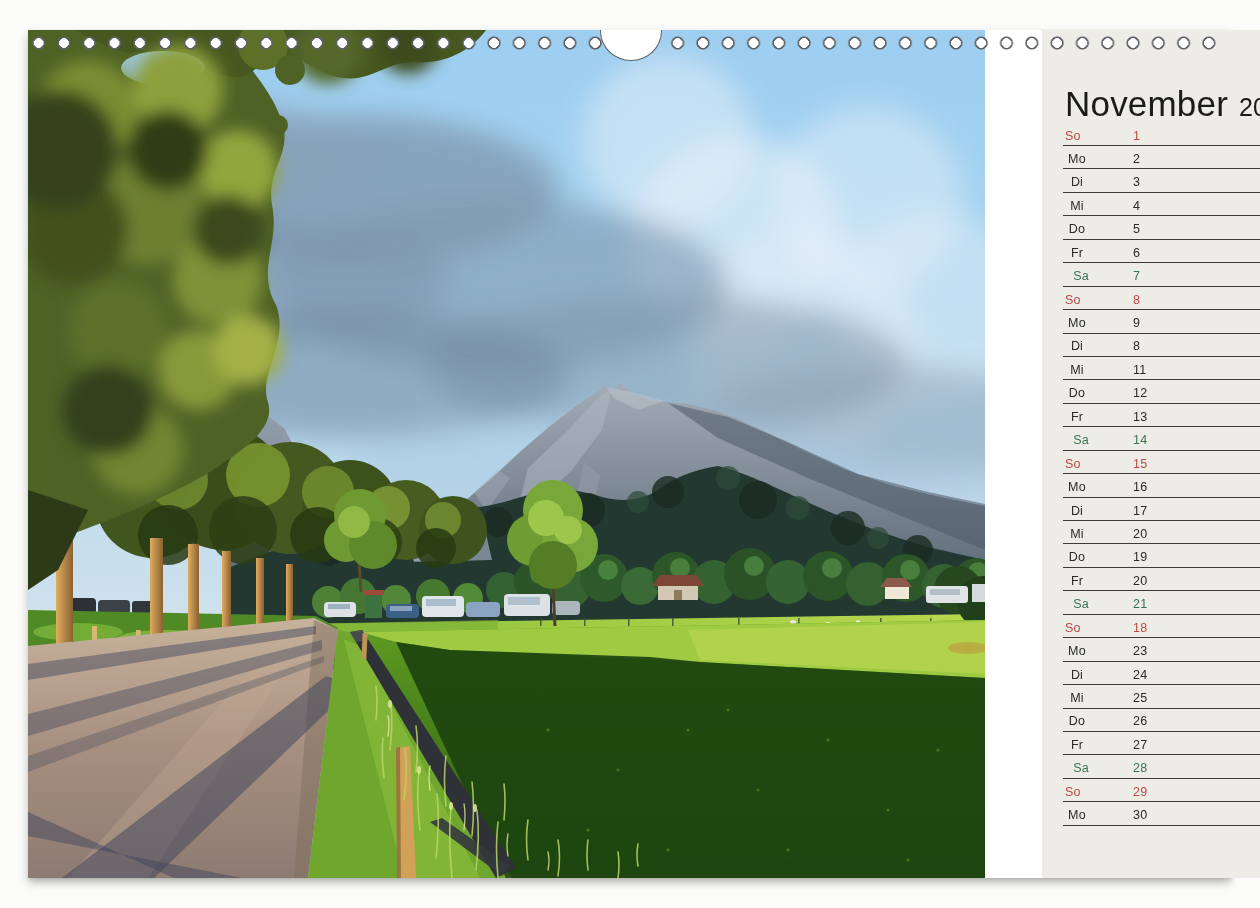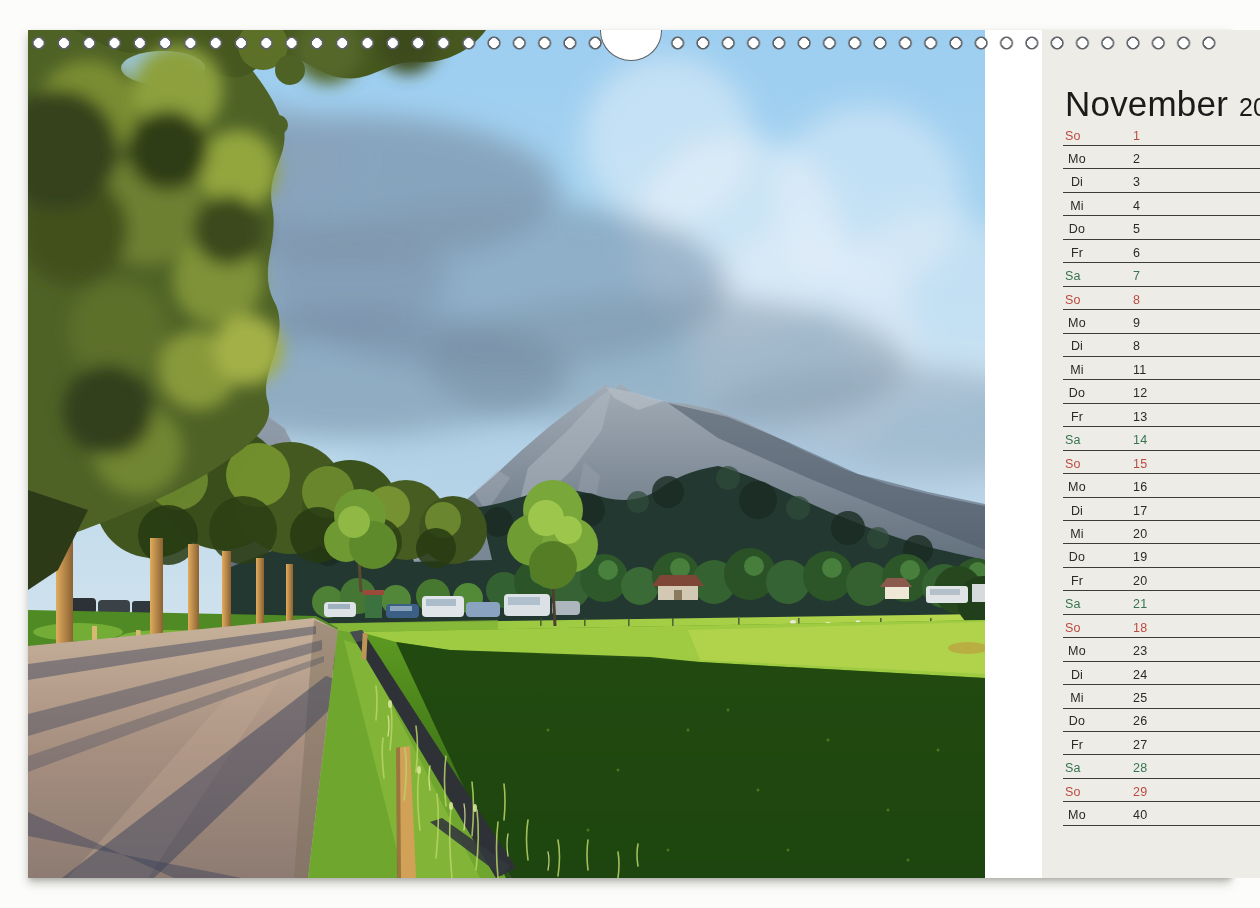--- a/index.html
+++ b/index.html
@@ -20,21 +20,21 @@
     border-bottom-left-radius:31px 30px;border-bottom-right-radius:31px 30px;}
   
   .title{position:absolute;left:23px;top:54px;display:flex;align-items:baseline;color:var(--title);}
   .title .month{font-size:35px;letter-spacing:.2px;}
   .title .year{font-size:25px;margin-left:11px;}
   .day-list{position:absolute;left:21px;top:92.6px;width:197px;}
   .day-row{height:23.45px;box-sizing:border-box;border-bottom:1.4px solid var(--line);
     display:flex;align-items:flex-end;padding:0 0 2.5px 2px;font-size:12.5px;letter-spacing:.2px;gap:44px;}
   .day-row .abbr{display:inline-block;width:24px;}
   .day-row.wk{color:var(--weekday);text-align:center;}
-  .day-row.sat{color:var(--saturday);}
+  .day-row.sat{color:var(--saturday);text-align:right;}
   .day-row.sun{color:var(--sunday);}
 </style>
 </head>
 <body>
 
 <div class="page">
 
   <div class="photo">
   <svg viewBox="0 0 957 848" preserveAspectRatio="none" role="img" aria-label="Evening view of a tree-lined country lane with a wooden rail fence and green meadows, parked cars along the lane, Neuschwanstein castle on a forested ridge below rocky mountain peaks under a blue sky with grey clouds">
     <defs>
@@ -513,21 +513,21 @@
         <div class="day-row sat">
     <span class="abbr">Sa</span>
     <span class="num">28</span>
   </div>
         <div class="day-row sun">
     <span class="abbr">So</span>
     <span class="num">29</span>
   </div>
         <div class="day-row wk">
     <span class="abbr">Mo</span>
-    <span class="num">40</span>
+    <span class="num">30</span>
   </div>
       </div>
   </div>
 
   <div class="holes left"></div>
   <div class="holes right"></div>
   <div class="hanger"></div>
 </div>
 
 </body></html>

